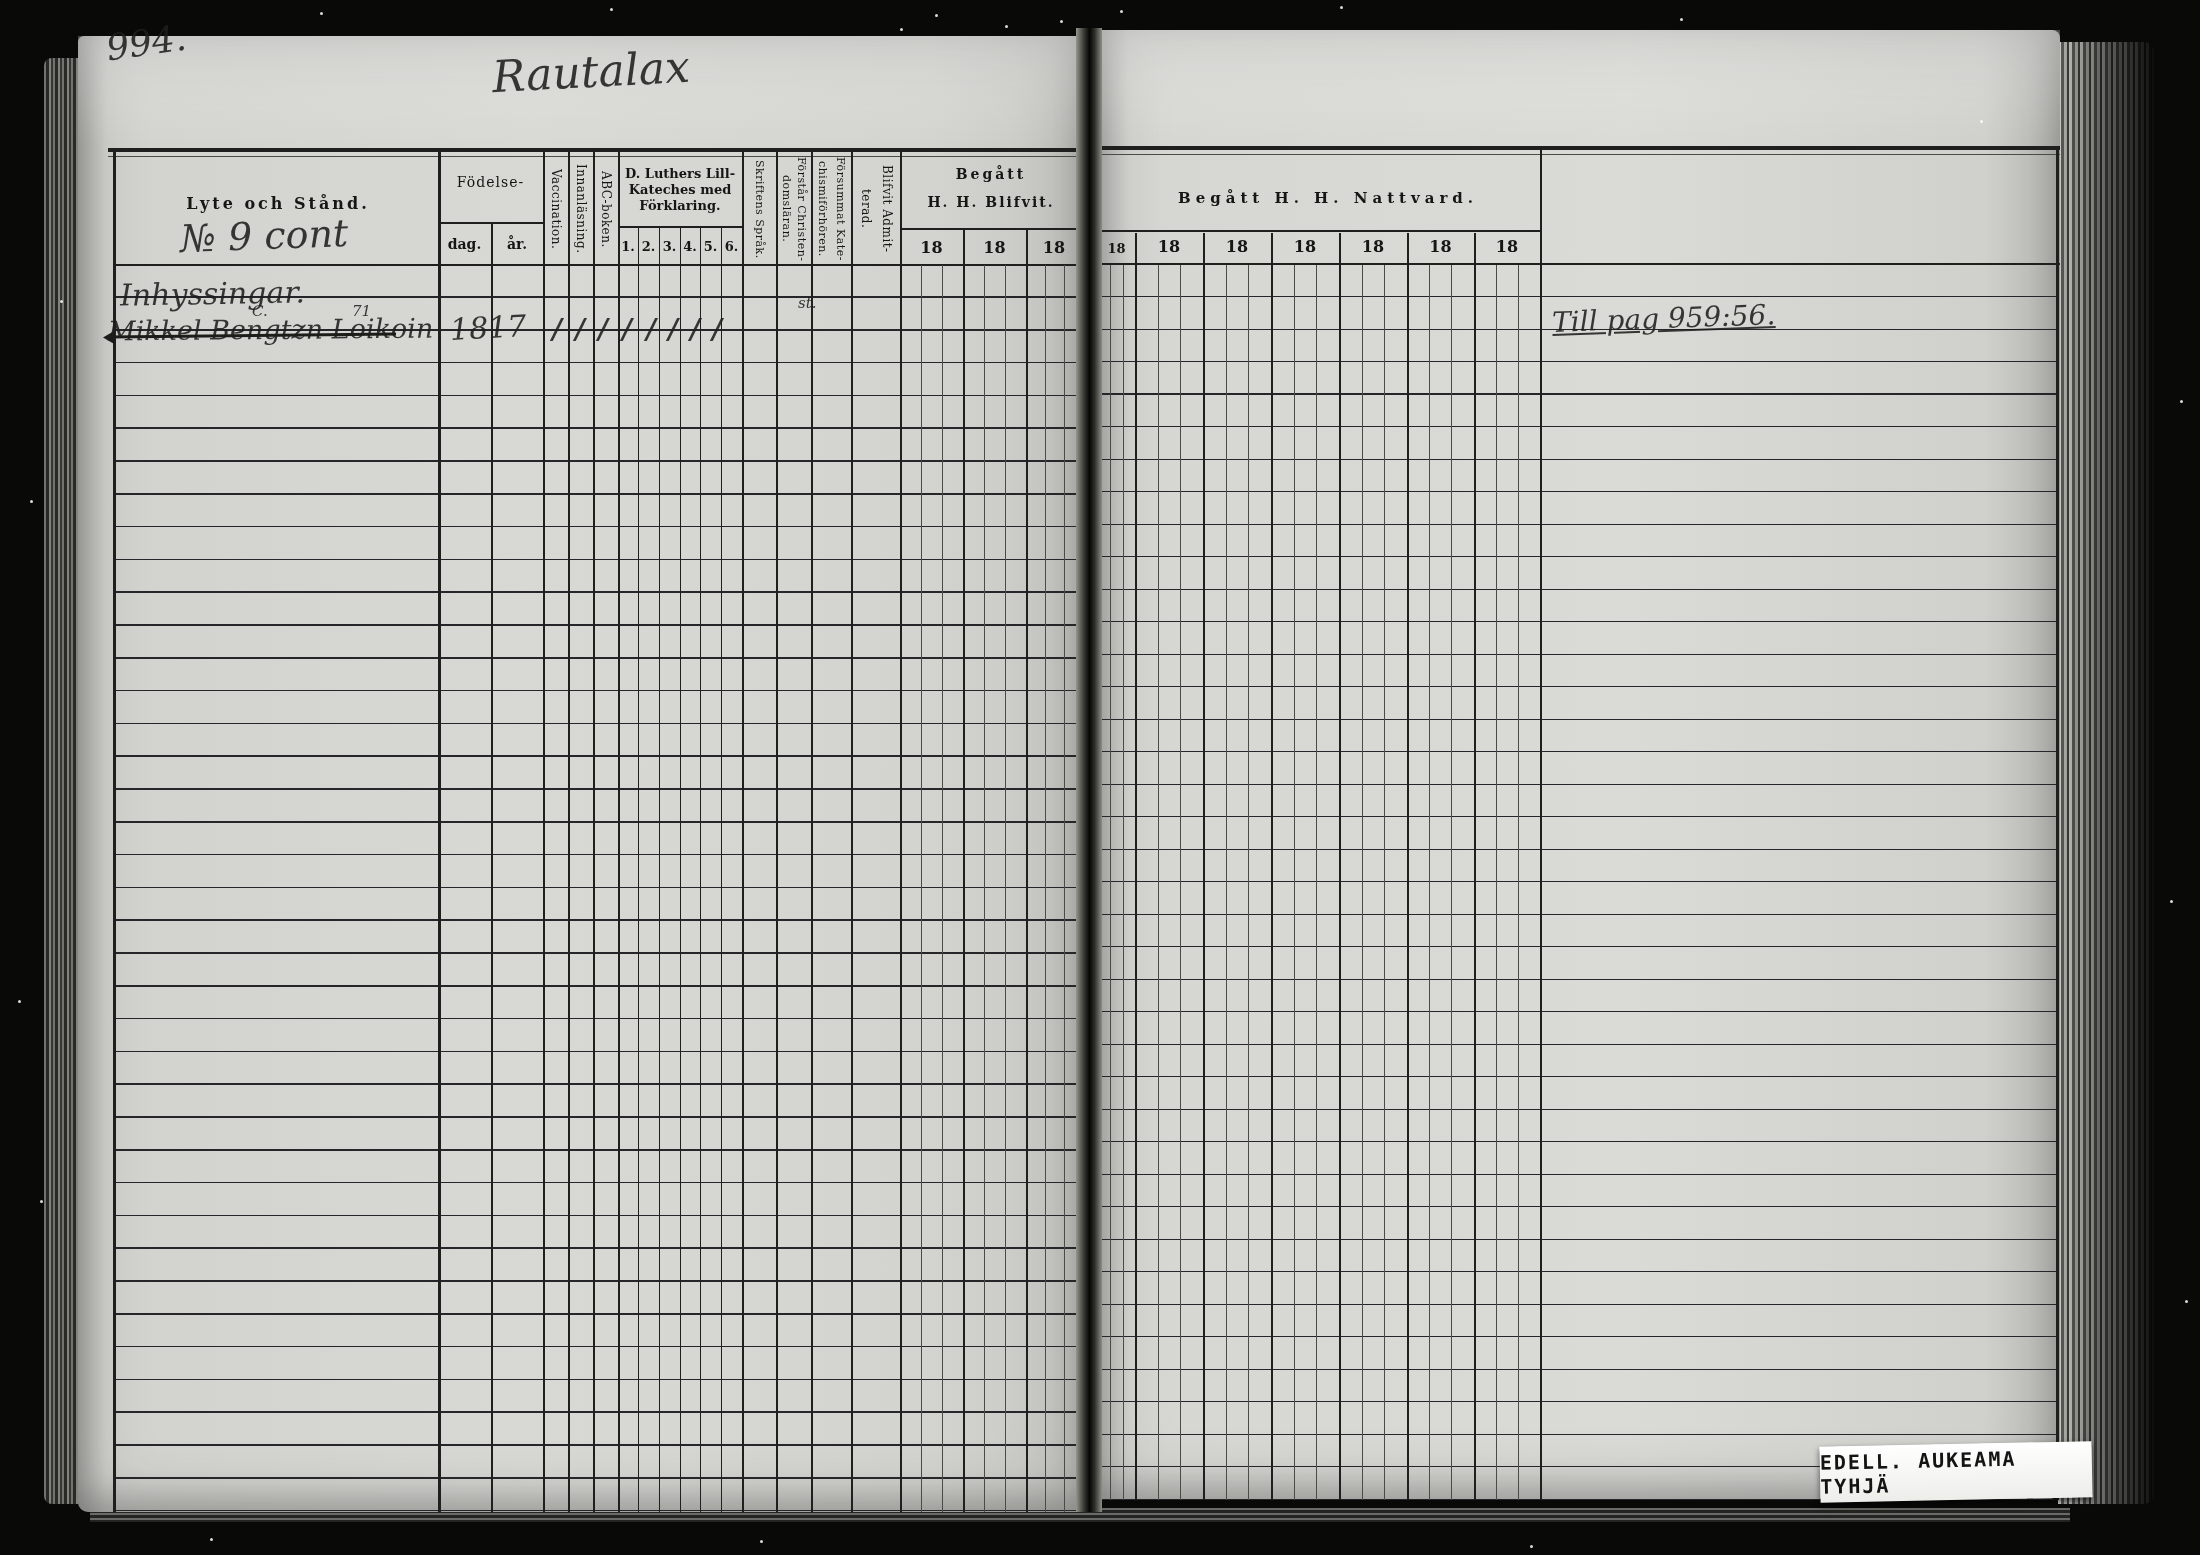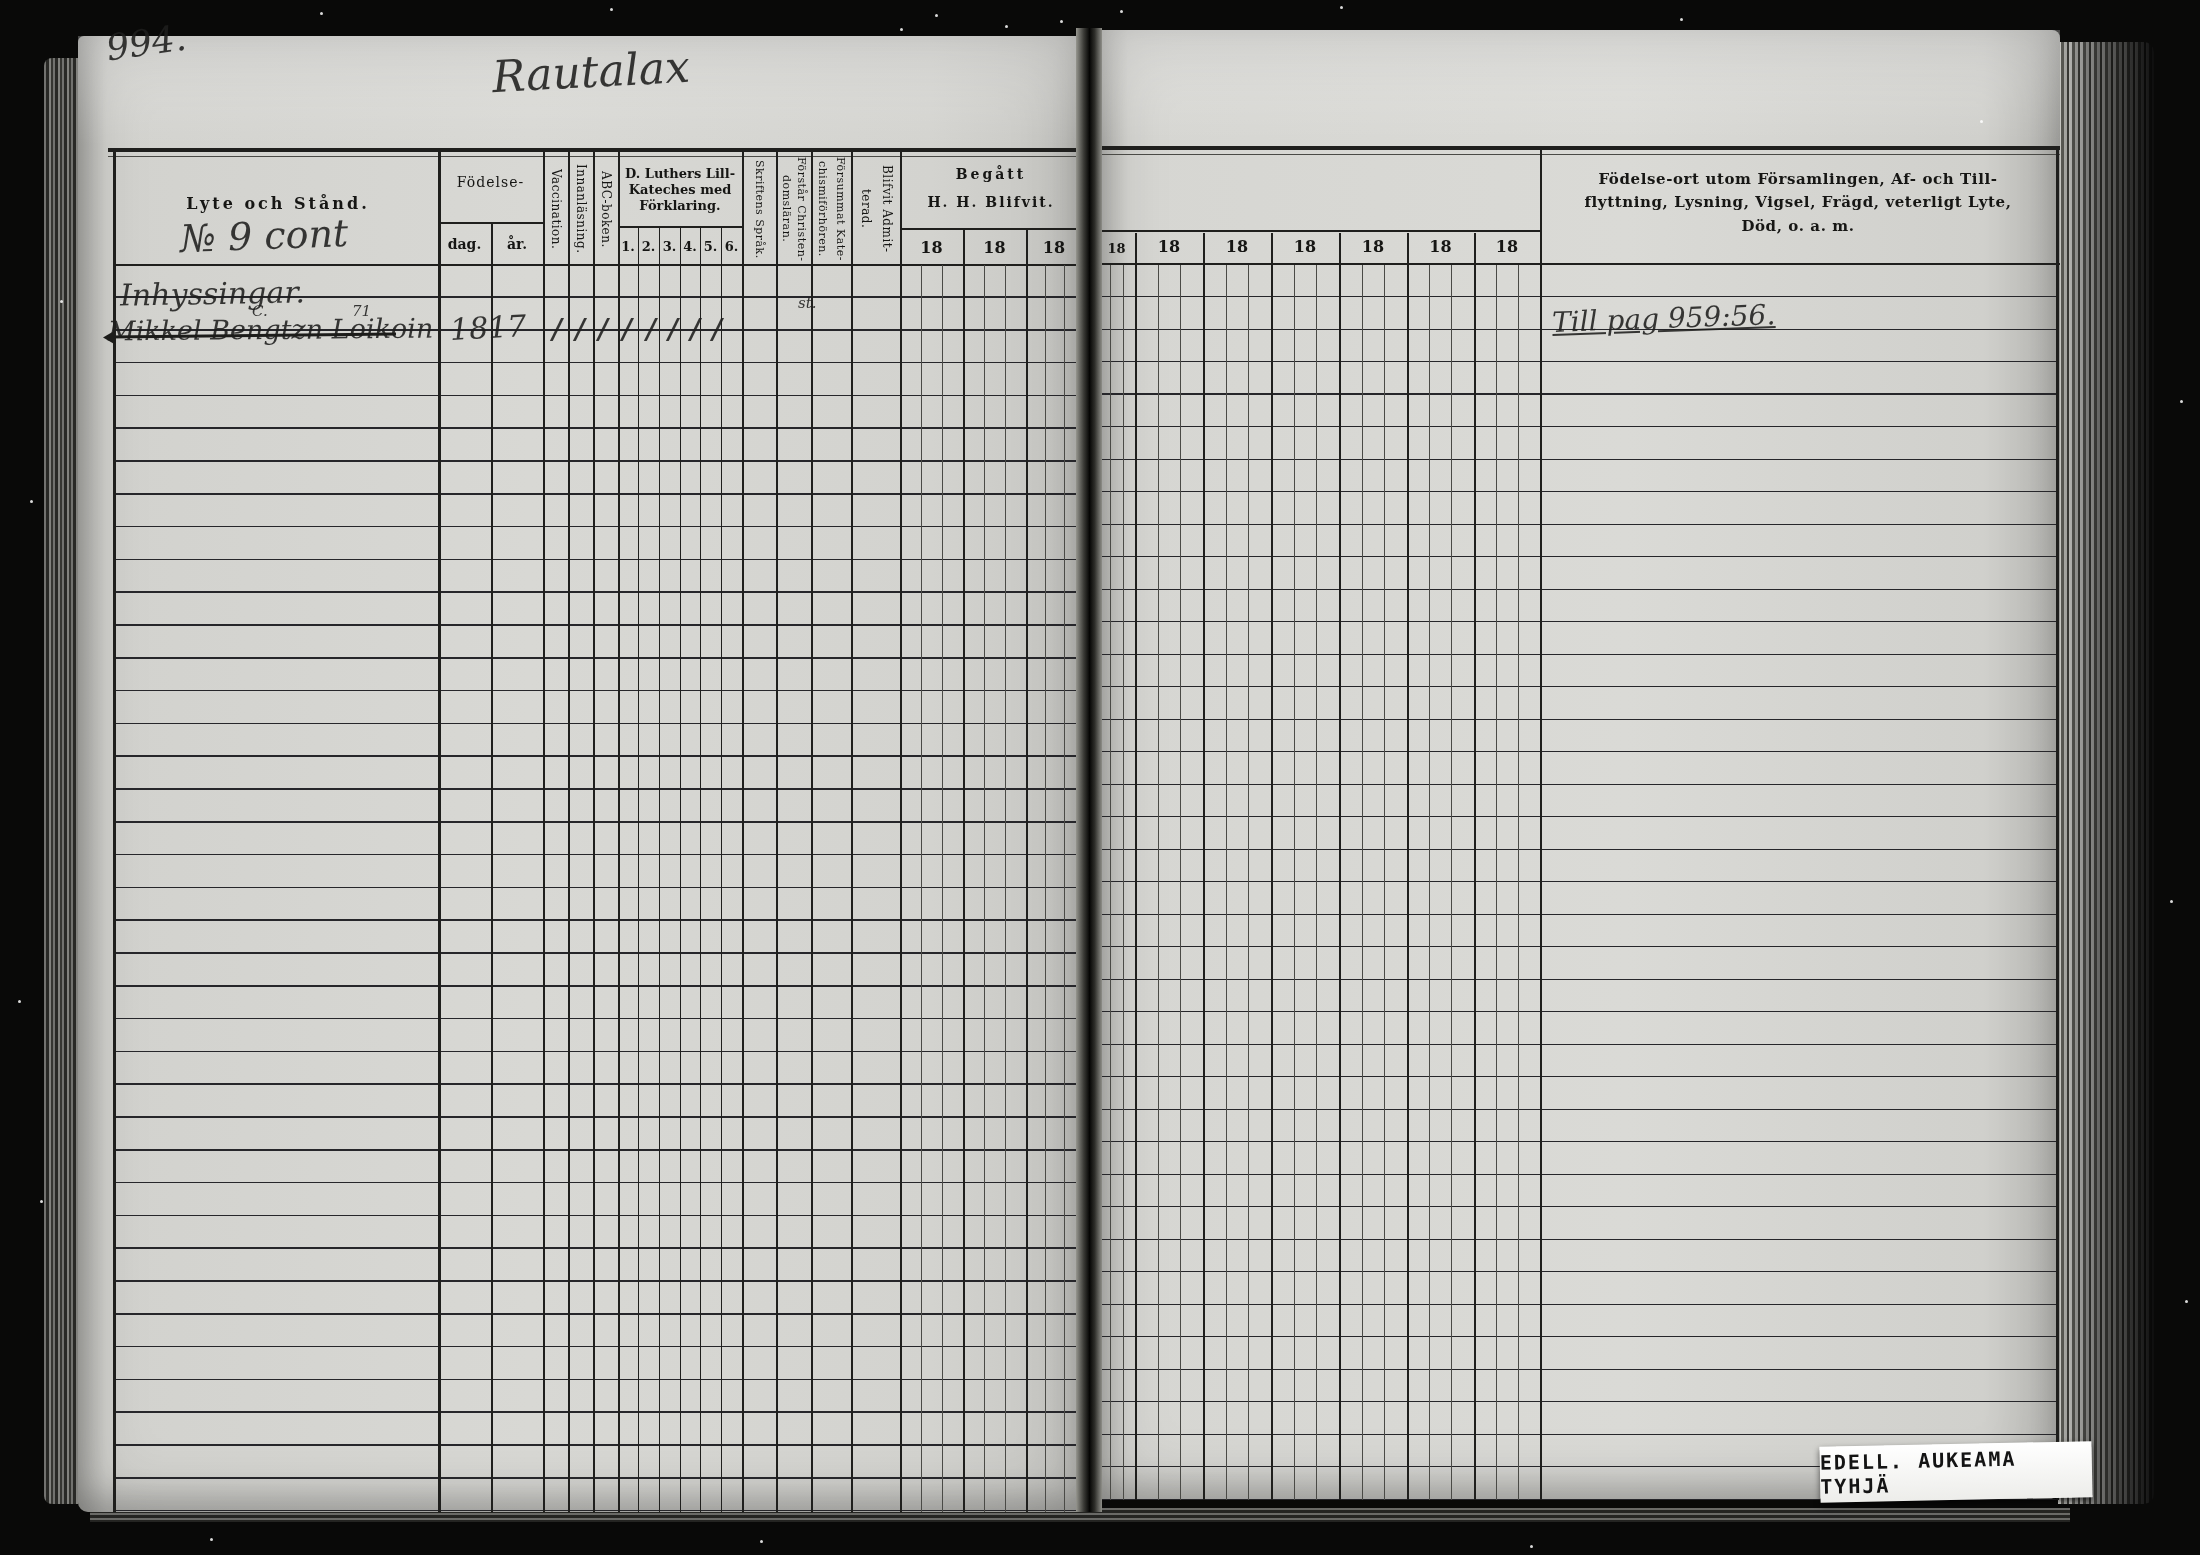--- a/index.html
+++ b/index.html
@@ -124,28 +124,28 @@
     <div class="grid-line thin" style="left: 906px; top: 229px; width: 1.2px; height: 1247px;"></div>
     <div class="grid-line thin" style="left: 927px; top: 229px; width: 1.2px; height: 1247px;"></div>
     <div class="grid-line thin" style="left: 967px; top: 229px; width: 1.2px; height: 1247px;"></div>
     <div class="grid-line thin" style="left: 986px; top: 229px; width: 1.2px; height: 1247px;"></div>
   </div>
 
 <div class="page" id="right-page">
   <div class="shade-top"></div>
   <div class="rows" id="right-rows"></div>
 
+  <div class="hcell" style="left:30px;top:138px;width:400px;height:60px;font-size:15px;letter-spacing:5px;font-weight:bold;">Begått  H.  H.  Nattvard.</div>
   <div class="hcell" style="left:0px;top:205px;width:37px;height:28px;font-size:13px;font-weight:bold;">18</div>
   <div class="hcell" style="left:37px;top:203px;width:68px;height:28px;font-size:16px;font-weight:bold;">18</div>
   <div class="hcell" style="left:105px;top:203px;width:68px;height:28px;font-size:16px;font-weight:bold;">18</div>
   <div class="hcell" style="left:173px;top:203px;width:68px;height:28px;font-size:16px;font-weight:bold;">18</div>
   <div class="hcell" style="left:241px;top:203px;width:68px;height:28px;font-size:16px;font-weight:bold;">18</div>
   <div class="hcell" style="left:309px;top:203px;width:67px;height:28px;font-size:16px;font-weight:bold;">18</div>
   <div class="hcell" style="left:376px;top:203px;width:66px;height:28px;font-size:16px;font-weight:bold;">18</div>
-  <div class="hcell" style="left:470px;top:140px;width:460px;height:66px;font-size:15px;letter-spacing:.6px;font-weight:bold;line-height:1.55;">Födelse-ort utom Församlingen, Af- och Till-flyttning, Lysning, Vigsel, Frägd, veterligt Lyte, Död, o. a. m.</div>
 <div class="grid-line" style="left: 0px; top: 116px; width: 962px; height: 4px;"></div>
     <div class="grid-line thin" style="left: 0px; top: 124px; width: 962px; height: 1px;"></div>
     <div class="grid-line" style="left: 0px; top: 200px; width: 442px; height: 2px;"></div>
     <div class="grid-line" style="left: 0px; top: 233px; width: 962px; height: 2px;"></div>
     <div class="grid-line" style="left: 37px; top: 203px; width: 2px; height: 1267px;"></div>
     <div class="grid-line" style="left: 105px; top: 203px; width: 2px; height: 1267px;"></div>
     <div class="grid-line" style="left: 173px; top: 203px; width: 2px; height: 1267px;"></div>
     <div class="grid-line" style="left: 241px; top: 203px; width: 2px; height: 1267px;"></div>
     <div class="grid-line" style="left: 309px; top: 203px; width: 2px; height: 1267px;"></div>
     <div class="grid-line" style="left: 376px; top: 203px; width: 2px; height: 1267px;"></div>

